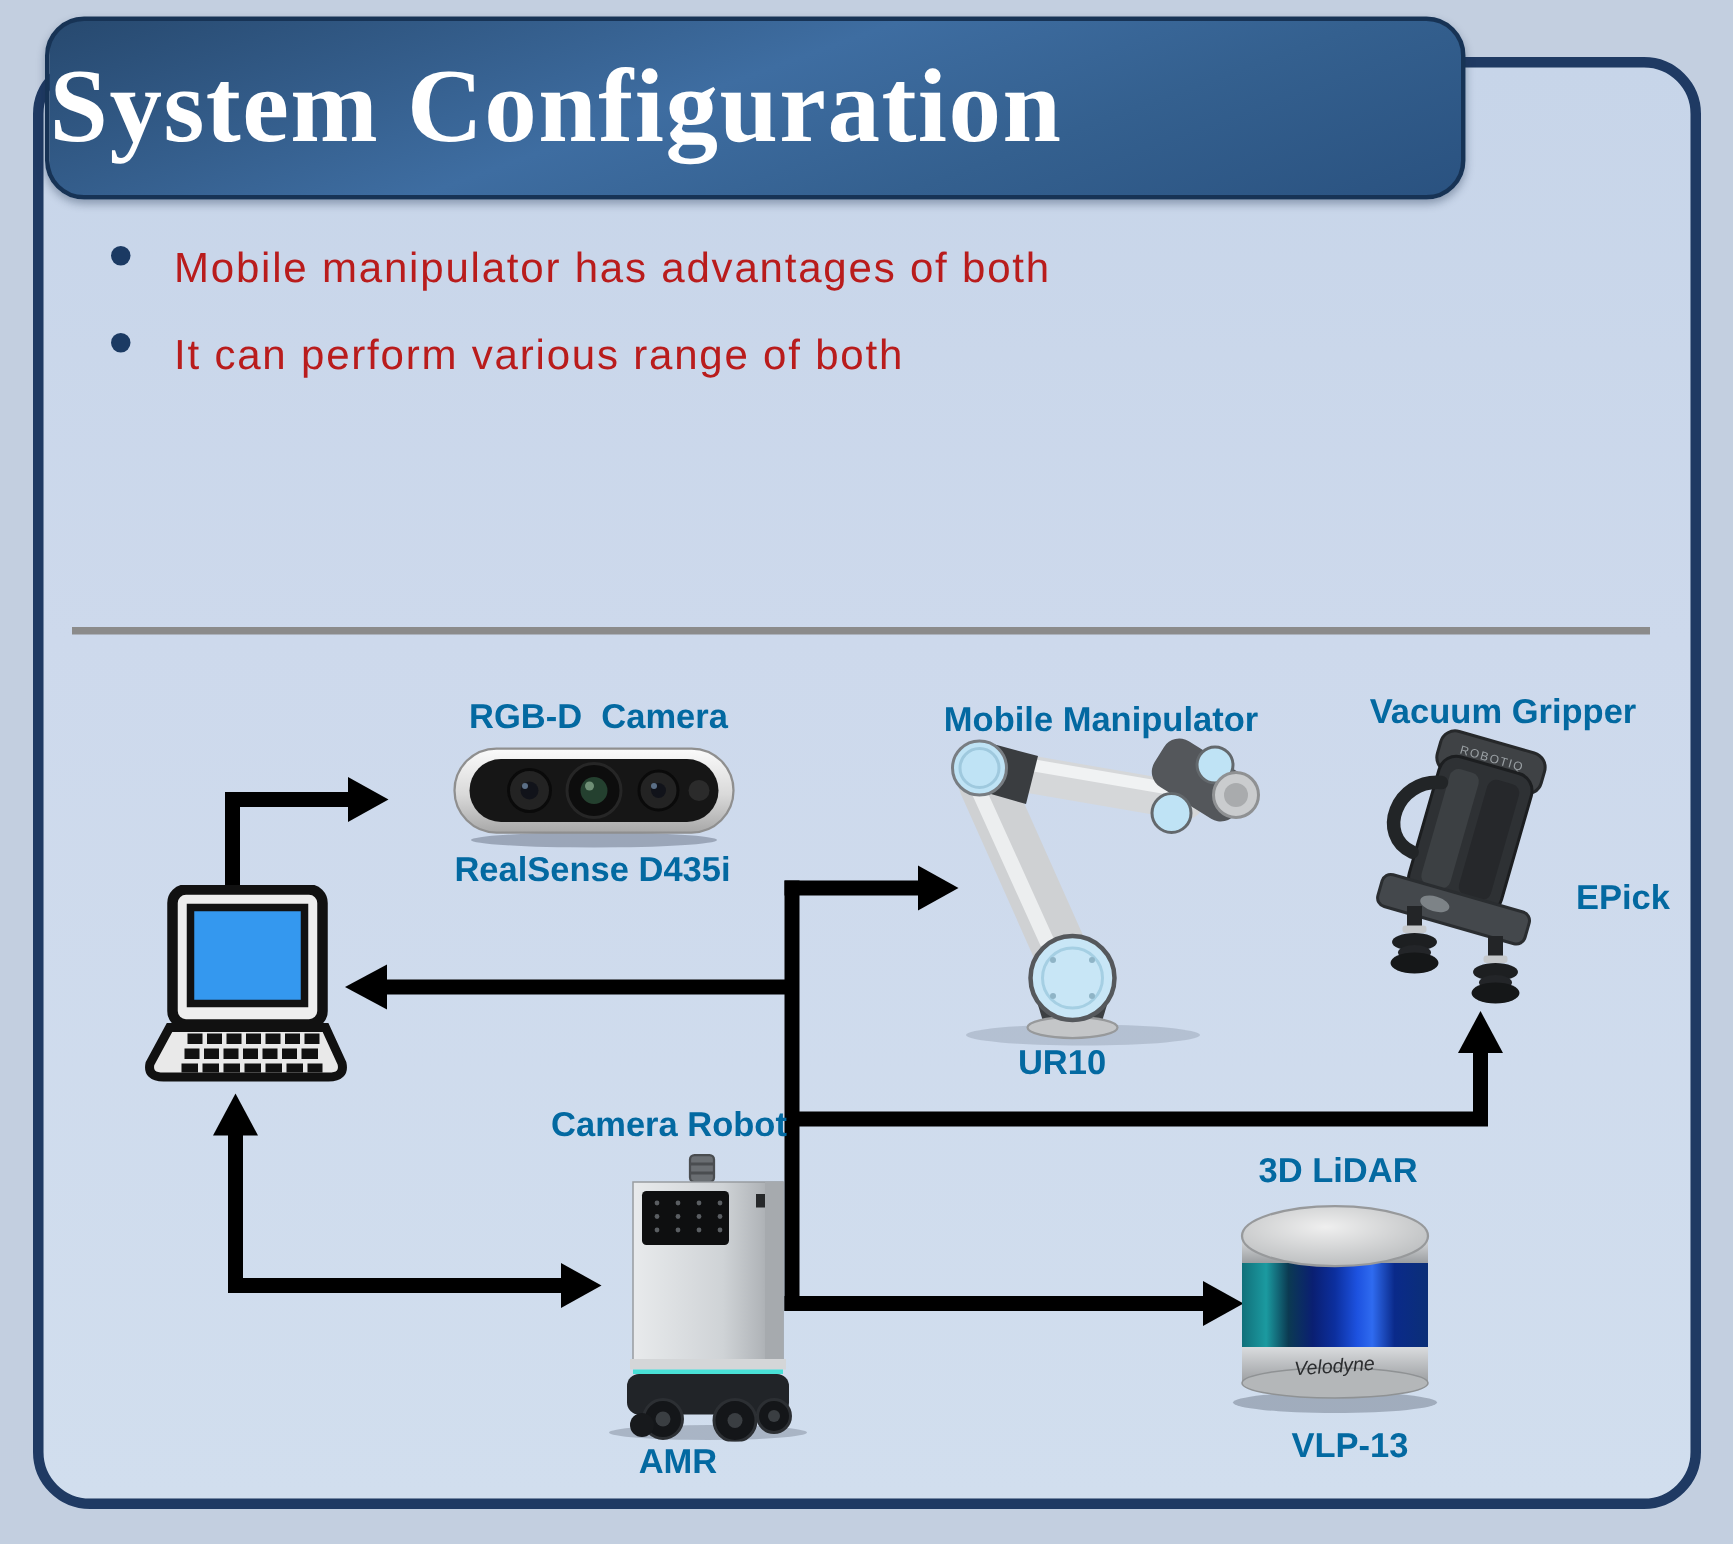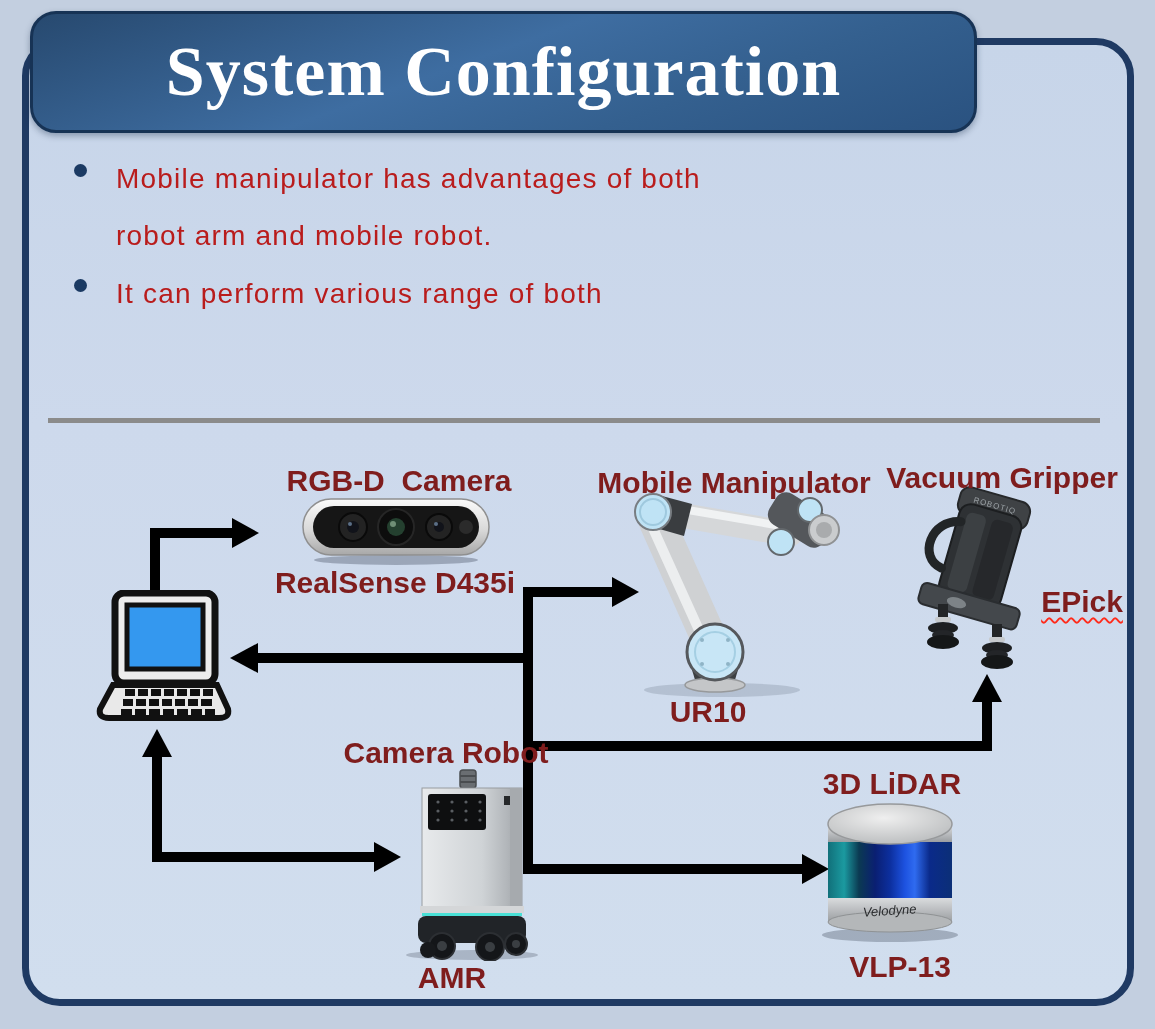--- a/index.html
+++ b/index.html
@@ -7,57 +7,56 @@
   .slide{position:relative;width:1155px;height:1029px;background:#c3cfe0;overflow:hidden;}
 
   .panel{position:absolute;left:22px;top:38px;width:1112px;height:968px;
     border:7px solid #1f3a63;border-radius:38px;
     background:linear-gradient(180deg,#c7d5e9 0%,#cdd9ec 40%,#d1deee 100%);
     box-sizing:border-box;}
 
   .title-box{position:absolute;left:30px;top:11px;width:947px;height:122px;
     border:3px solid #173355;border-radius:26px;box-sizing:border-box;
     background:linear-gradient(160deg,#27496f 0%,#3e6da1 45%,#34608f 70%,#2a5280 100%);
-    display:flex;align-items:center;justify-content:center;
+    display:flex;align-items:center;
     box-shadow:0 3px 6px rgba(20,40,70,.35);}
   .title-box h1{margin:0;font-family:"Liberation Serif",serif;font-weight:bold;
     color:#ffffff;font-size:70px;letter-spacing:1px;}
 
   .bullets{position:absolute;left:72px;top:150px;width:1010px;color:#b91c1c;
     font-size:28px;letter-spacing:1.2px;}
   .bullet{position:relative;padding-left:44px;margin-bottom:1px;}
   .bullet .dot{position:absolute;left:2px;top:14px;width:13px;height:13px;
     border-radius:50%;background:#1b3a63;}
   .bline{line-height:57px;white-space:pre;}
 
   .divider{position:absolute;left:48px;top:418px;width:1052px;height:5px;background:#8b8b8b;}
 
   .dev{position:absolute;}
-  .lbl{position:absolute;transform:translateX(-50%);color:#7f1d1d;font-size:30px;
+  .lbl{position:absolute;transform:translateX(-50%);color:#0369a1;font-size:23px;
     font-weight:700;letter-spacing:0px;white-space:pre;}
-  .wavy{text-decoration:underline;text-decoration-style:wavy;
+  .wavy{text-decoration-style:wavy;
     text-decoration-color:#ff2a1a;text-decoration-thickness:2px;text-underline-offset:5px;}
   svg{display:block;}
 </style>
 </head>
 <body>
 
 <div class="slide">
 
   <div class="panel"></div>
 
   <div class="title-box">
     <h1>System Configuration</h1>
   </div>
 
   <div class="bullets">
     <div class="bullet">
       <span class="dot"></span>
       <div class="bline">Mobile manipulator has advantages of both</div>
-      <div class="bline">robot arm and mobile robot.</div>
     </div>
     <div class="bullet">
       <span class="dot"></span>
       <div class="bline">It can perform various range of both</div>
     </div>
   </div>
 
   <div class="divider"></div>
 
   <svg class="dev" style="left:0;top:0" width="1155" height="1029" viewBox="0 0 1155 1029">

